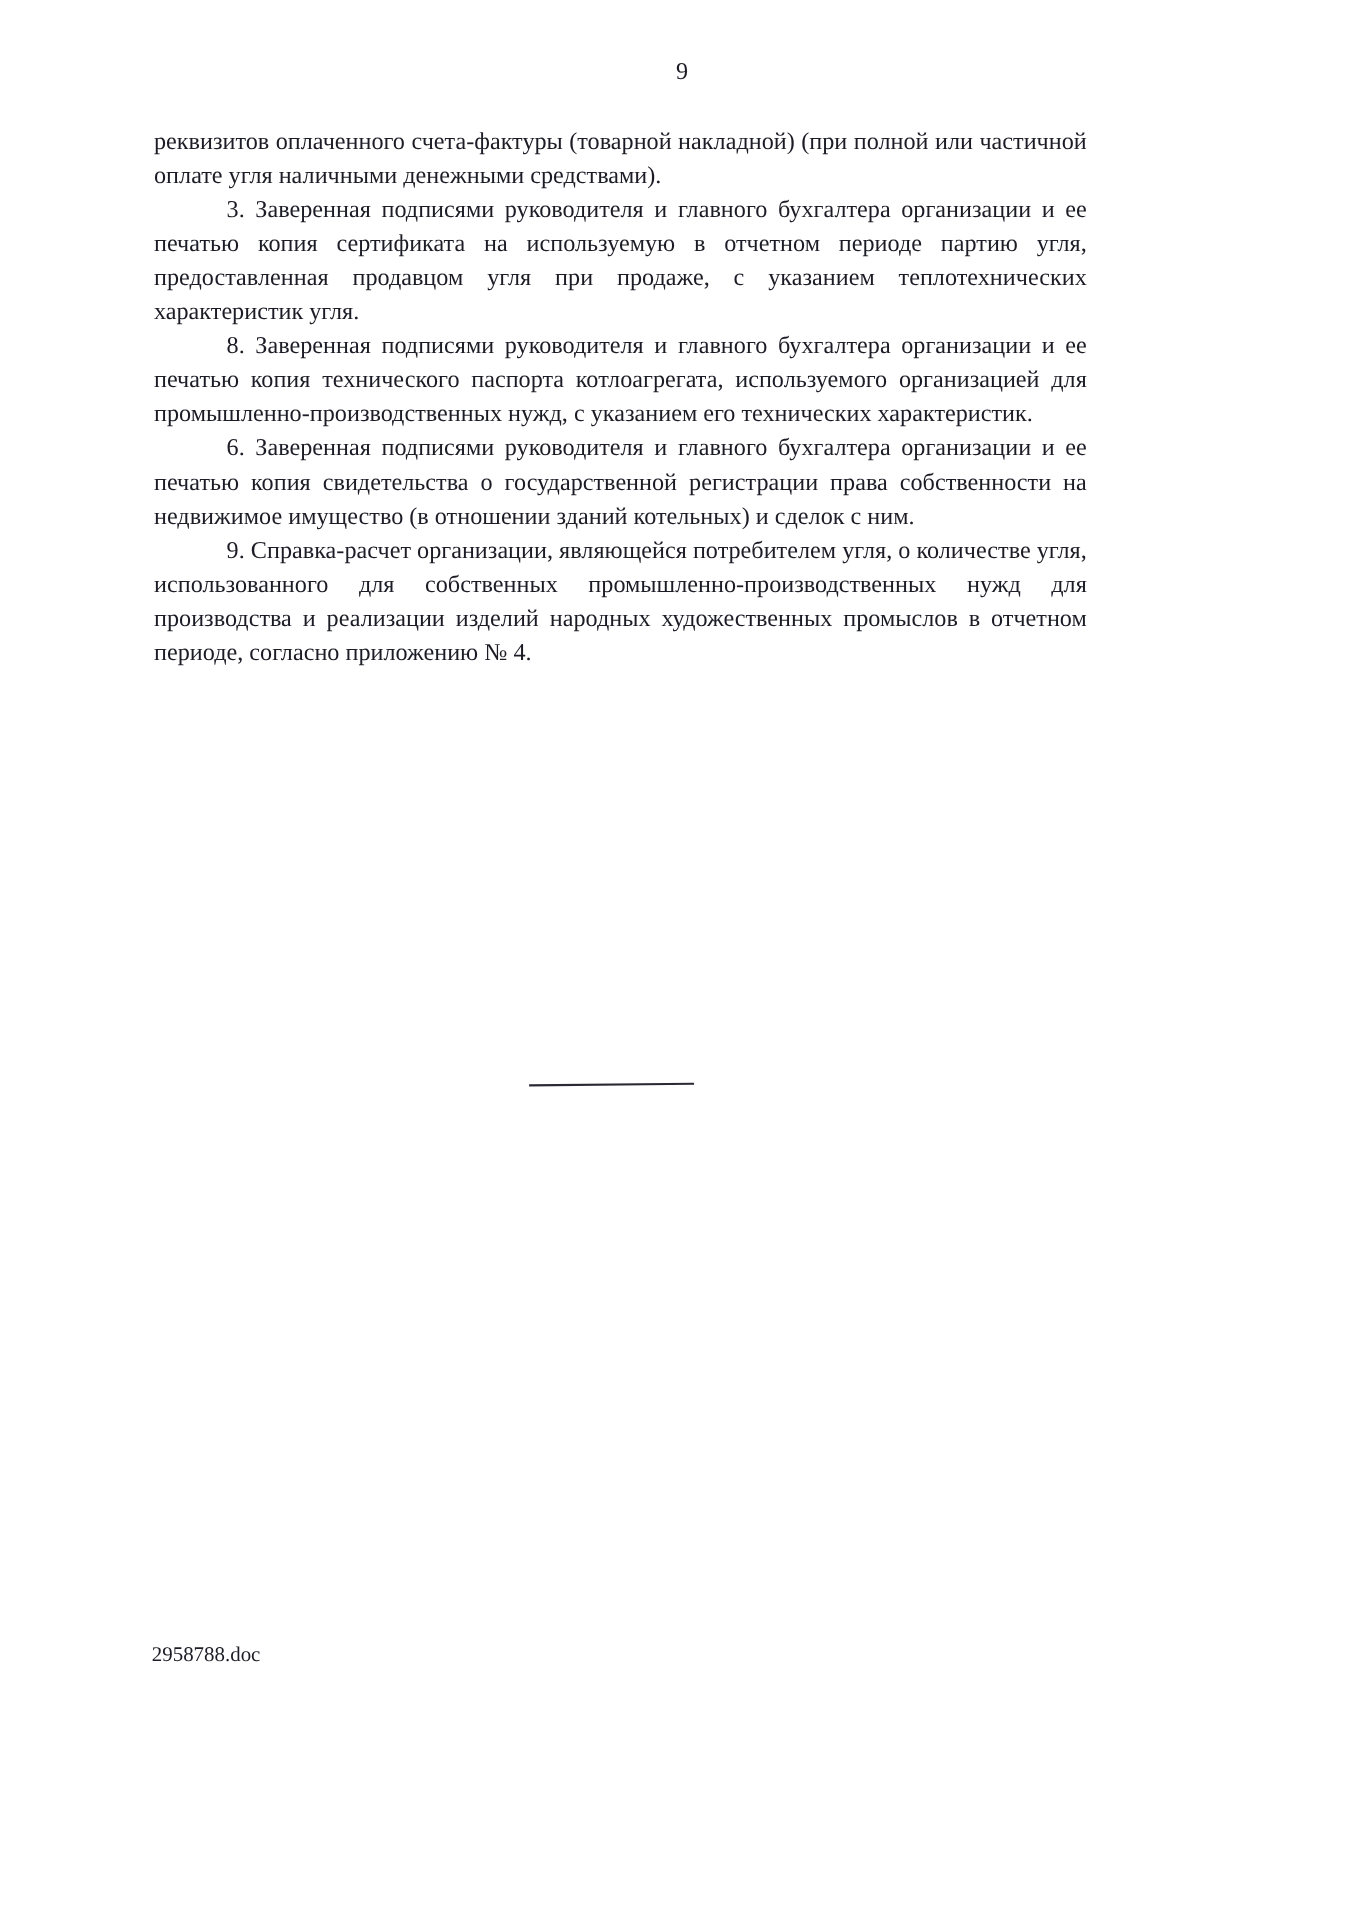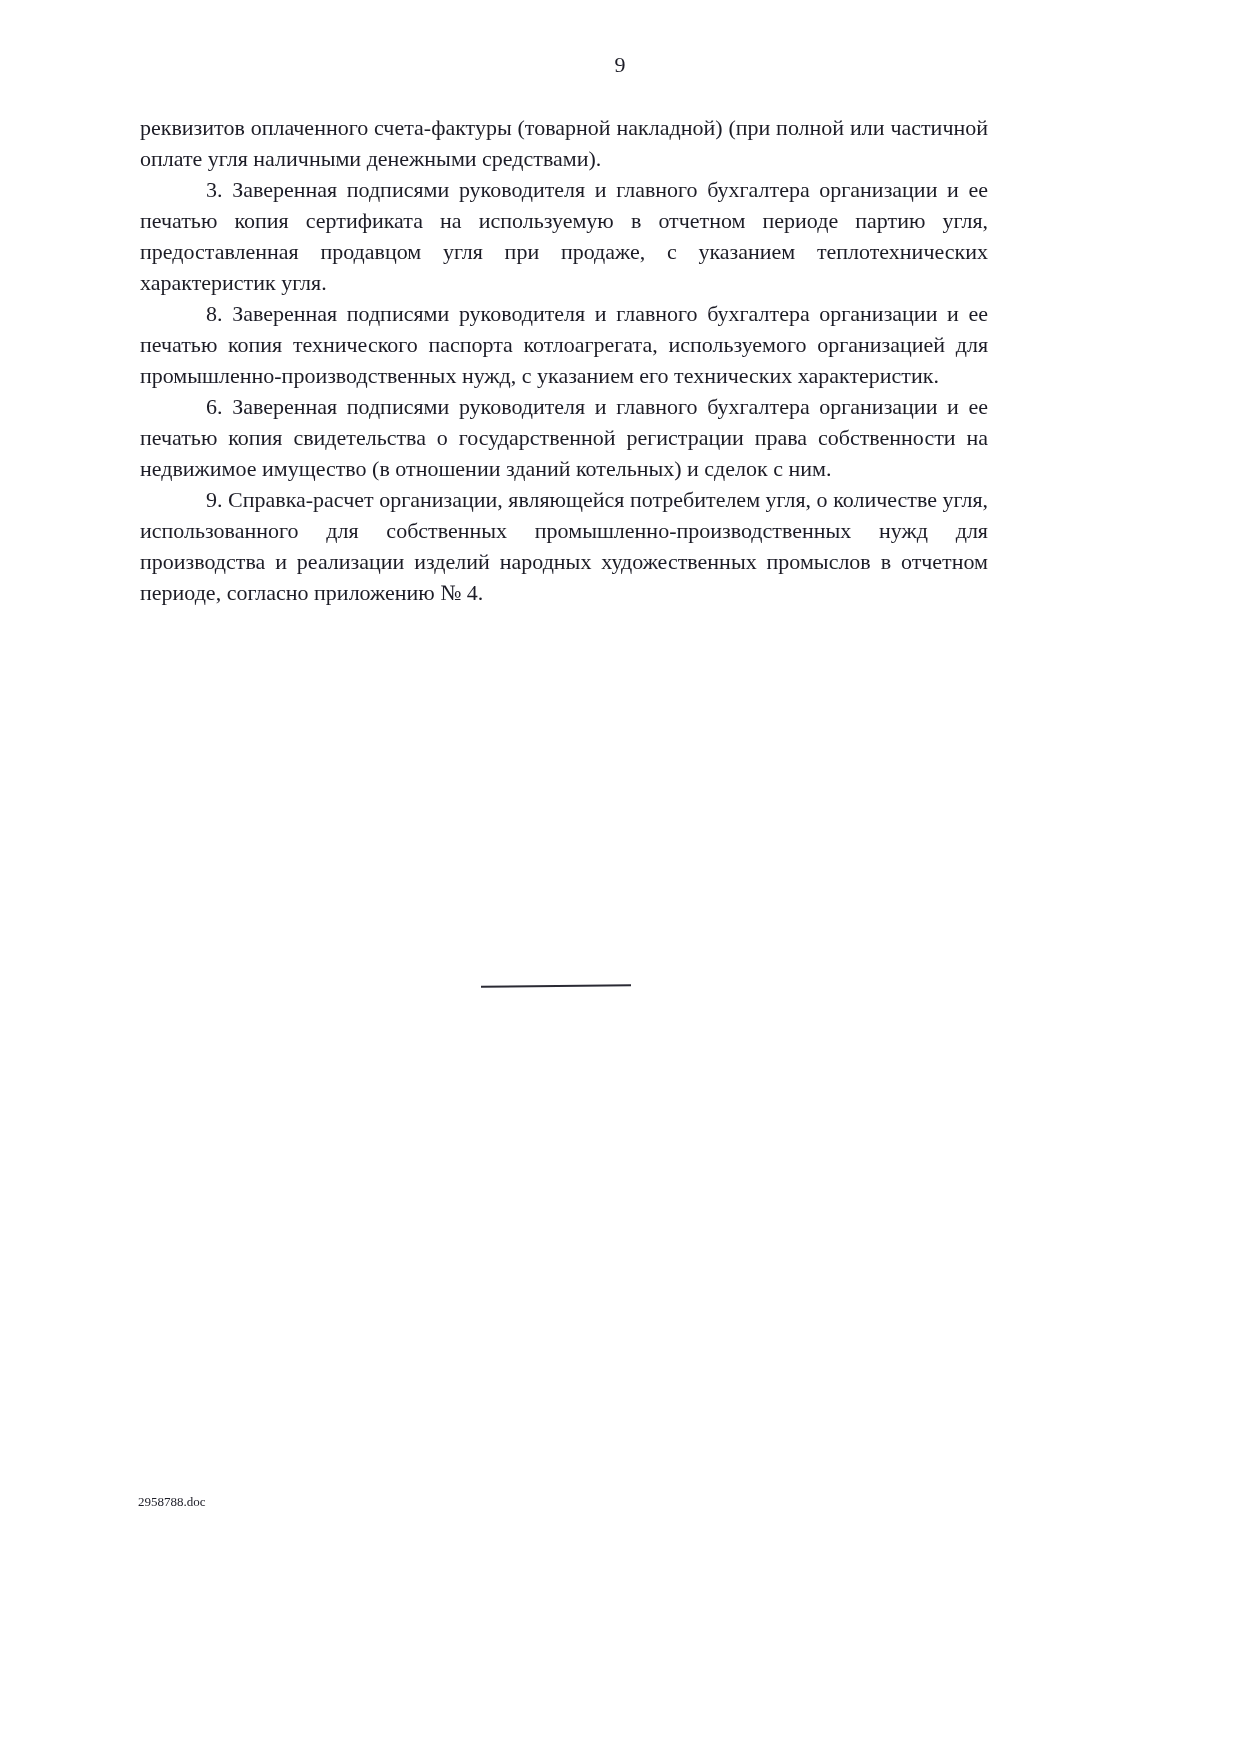--- a/index.html
+++ b/index.html
@@ -42,21 +42,21 @@
     top: 985px;
     left: 481px;
     width: 150px;
     border-top: 2px solid #2a2a34;
     transform: rotate(-0.6deg);
   }
   .footer {
     position: absolute;
     top: 1494px;
     left: 138px;
-    font-size: 13px;
+    font-size: 19px;
     color: #1c1c26;
   }
 </style>
 </head>
 <body>
 
 <div class="page-number">9</div>
 
 <div class="content">
     <p class="para">реквизитов оплаченного счета-фактуры (товарной накладной) (при полной или частичной оплате угля наличными денежными средствами).</p>

